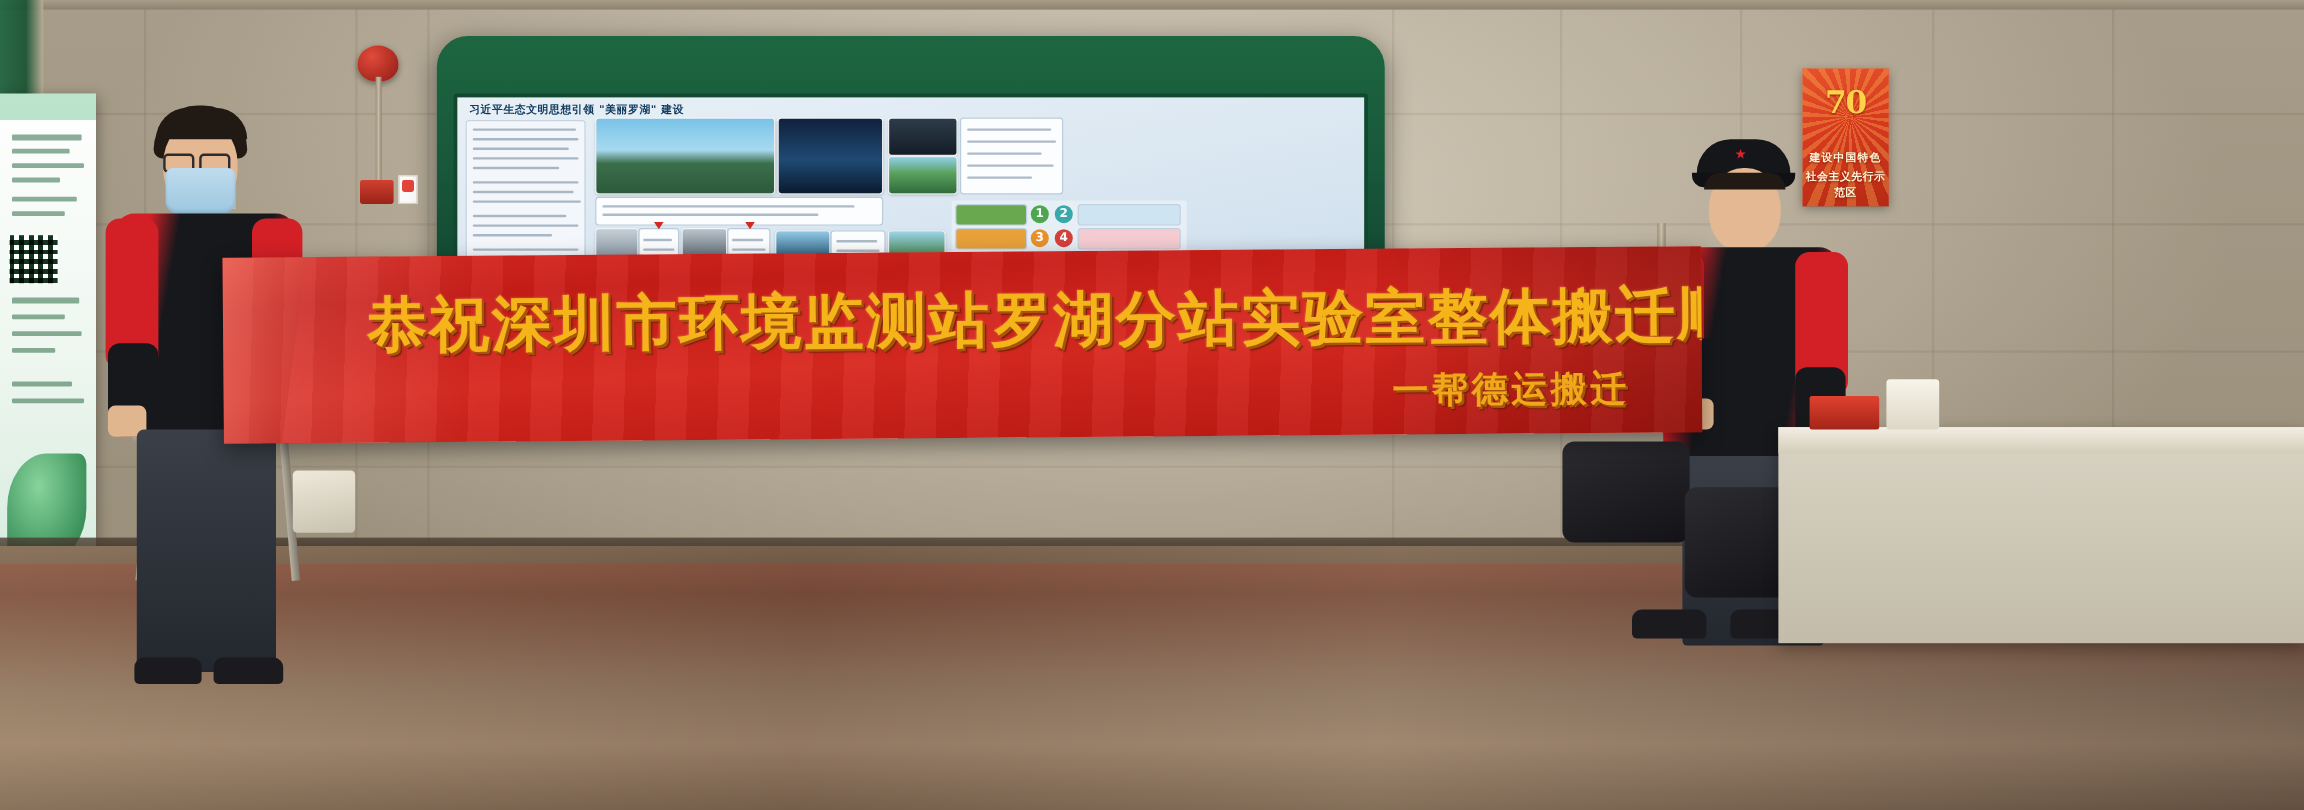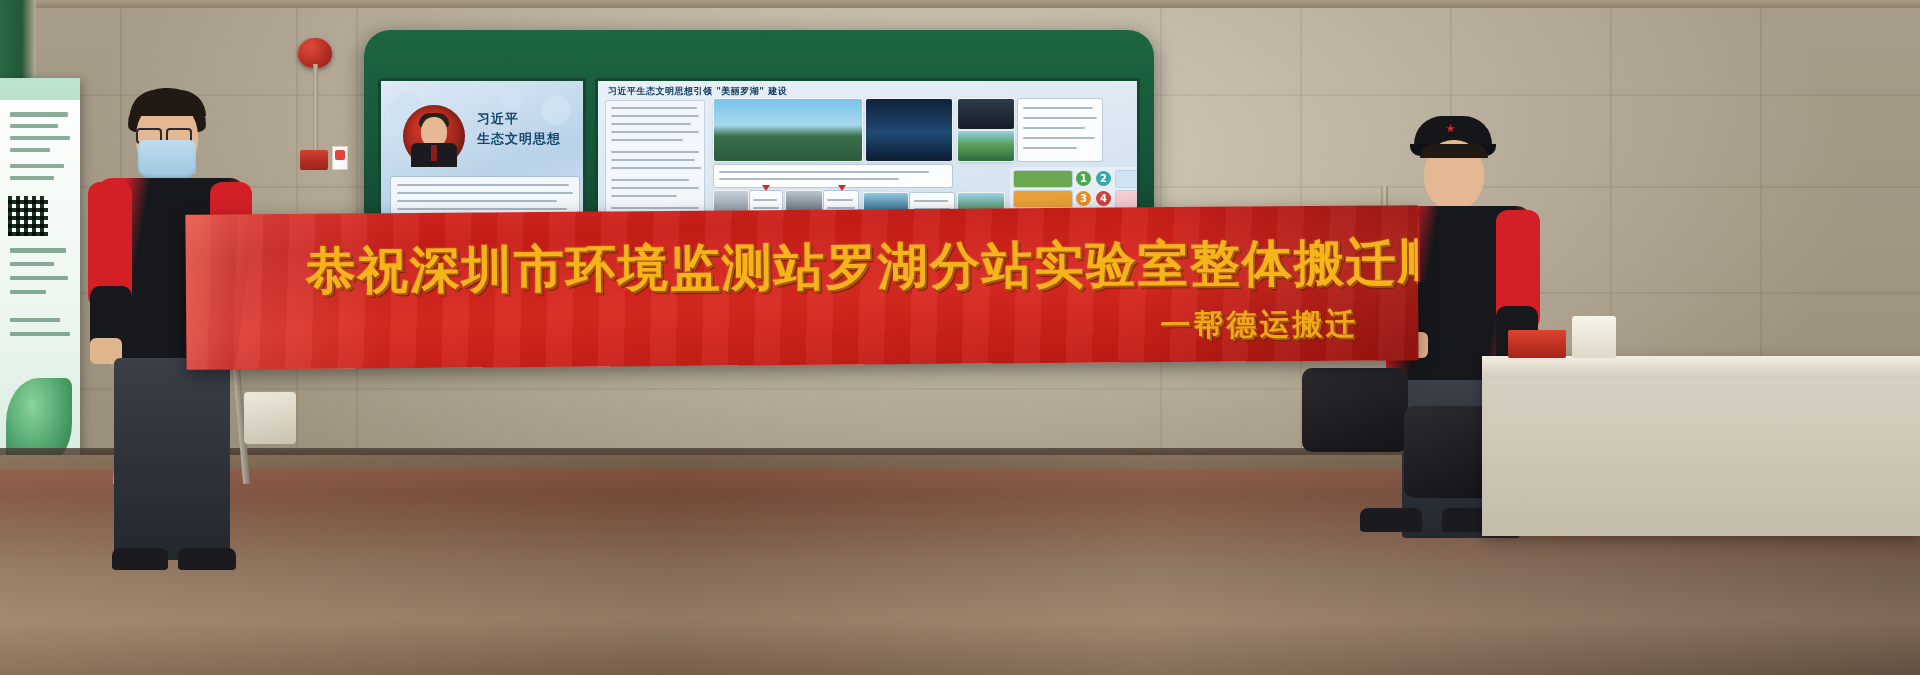--- a/index.html
+++ b/index.html
@@ -378,42 +378,20 @@
     <div class="fire-hand"></div>
   </div>
   <div class="wall-switch"></div>
   <div class="wall-plate"></div>
   <div class="pipe-right"></div>
 
   <div class="green-board">
 
     <div class="board-inner">
 
-      <div class="panel panel-left">
-        <div class="blob" style="left:8px;top:12px;width:34px;height:34px;"></div>
-        <div class="blob" style="left:120px;top:8px;width:22px;height:22px;"></div>
-        <div class="blob" style="left:160px;top:14px;width:30px;height:30px;"></div>
-        <div class="xi-circle">
-          <div class="xi-hair"></div>
-          <div class="xi-face"></div>
-          <div class="xi-suit"></div>
-          <div class="xi-tie"></div>
-        </div>
-        <div class="panel-left-title">
-          <div>习近平</div>
-          <div>生态文明思想</div>
-        </div>
-        <div class="lorem-block" style="left:10px;top:96px;width:188px;height:54px;">
-          <div class="txt-line" style="left:6px;top:7px;width:172px;"></div>
-          <div class="txt-line" style="left:6px;top:15px;width:176px;"></div>
-          <div class="txt-line" style="left:6px;top:23px;width:160px;"></div>
-          <div class="txt-line" style="left:6px;top:31px;width:170px;"></div>
-          <div class="txt-line" style="left:6px;top:39px;width:120px;"></div>
-        </div>
-      </div>
 
       <div class="panel panel-right">
         <div class="rp-title">习近平生态文明思想引领 "美丽罗湖" 建设</div>
 
         <div class="lorem-block" style="left:8px;top:20px;width:98px;height:120px;">
           <div class="txt-line" style="left:5px;top:6px;width:86px;"></div>
           <div class="txt-line" style="left:5px;top:14px;width:88px;"></div>
           <div class="txt-line" style="left:5px;top:22px;width:80px;"></div>
           <div class="txt-line" style="left:5px;top:30px;width:88px;"></div>
           <div class="txt-line" style="left:5px;top:38px;width:72px;"></div>
@@ -479,20 +457,26 @@
 
           <div class="callout" style="left:4px;top:44px;width:58px;height:16px;background:#9fd0ea;"></div>
           <div class="numcircle" style="left:66px;top:44px;background:#3f9fd6;">5</div>
           <div class="numcircle" style="left:86px;top:44px;background:#3fb48a;">6</div>
           <div class="callout" style="left:106px;top:44px;width:84px;height:16px;background:#cbeede;"></div>
         </div>
       </div>
     </div>
   </div>
 
+  <div class="poster70">
+    <div class="p70-rays"></div>
+    <div class="p70-num">70</div>
+    <div class="p70-l1">建设中国特色</div>
+    <div class="p70-l2">社会主义先行示范区</div>
+  </div>
 
   <div class="baseboard"></div>
   <div class="floor"></div>
   <div class="floor-sheen"></div>
   <div class="floor-reflect"></div>
 
   <div class="chair">
     <div class="chair-seat"></div>
     <div class="chair-leg" style="left:8px;top:14px;height:118px;transform:rotate(5deg);"></div>
     <div class="chair-leg" style="left:128px;top:14px;height:118px;transform:rotate(-5deg);"></div>

